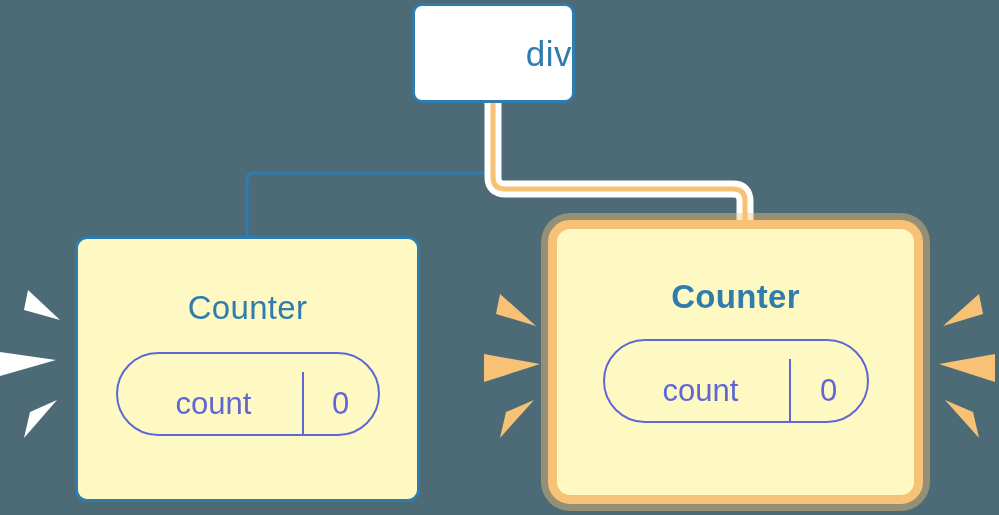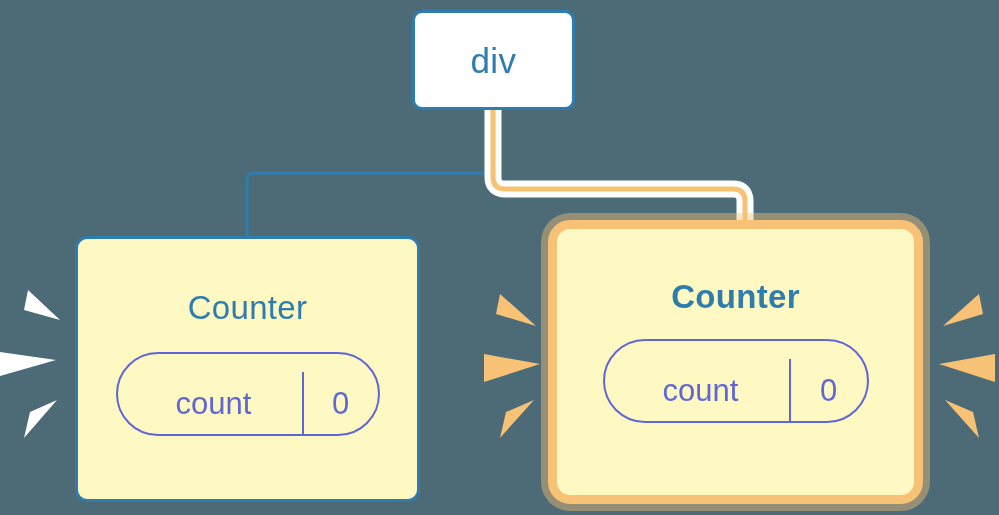--- a/index.html
+++ b/index.html
@@ -25,30 +25,30 @@
     left: 0;
     top: 0;
     width: 999px;
     height: 515px;
   }
 
   
   .node-div {
     position: absolute;
     left: 412px;
-    top: 10px;
+    top: 3px;
     width: 163px;
     height: 100px;
     background: #ffffff;
     border: 3px solid #2f7cae;
     border-radius: 10px;
     box-sizing: border-box;
     display: flex;
     align-items: center;
-    justify-content: center;
+    justify-content: flex-end;
     z-index: 5;
   }
   .node-div .node-title {
     font-size: 35px;
     color: #2f7cae;
     letter-spacing: 0.5px;
     line-height: 1;
   }
 
   

